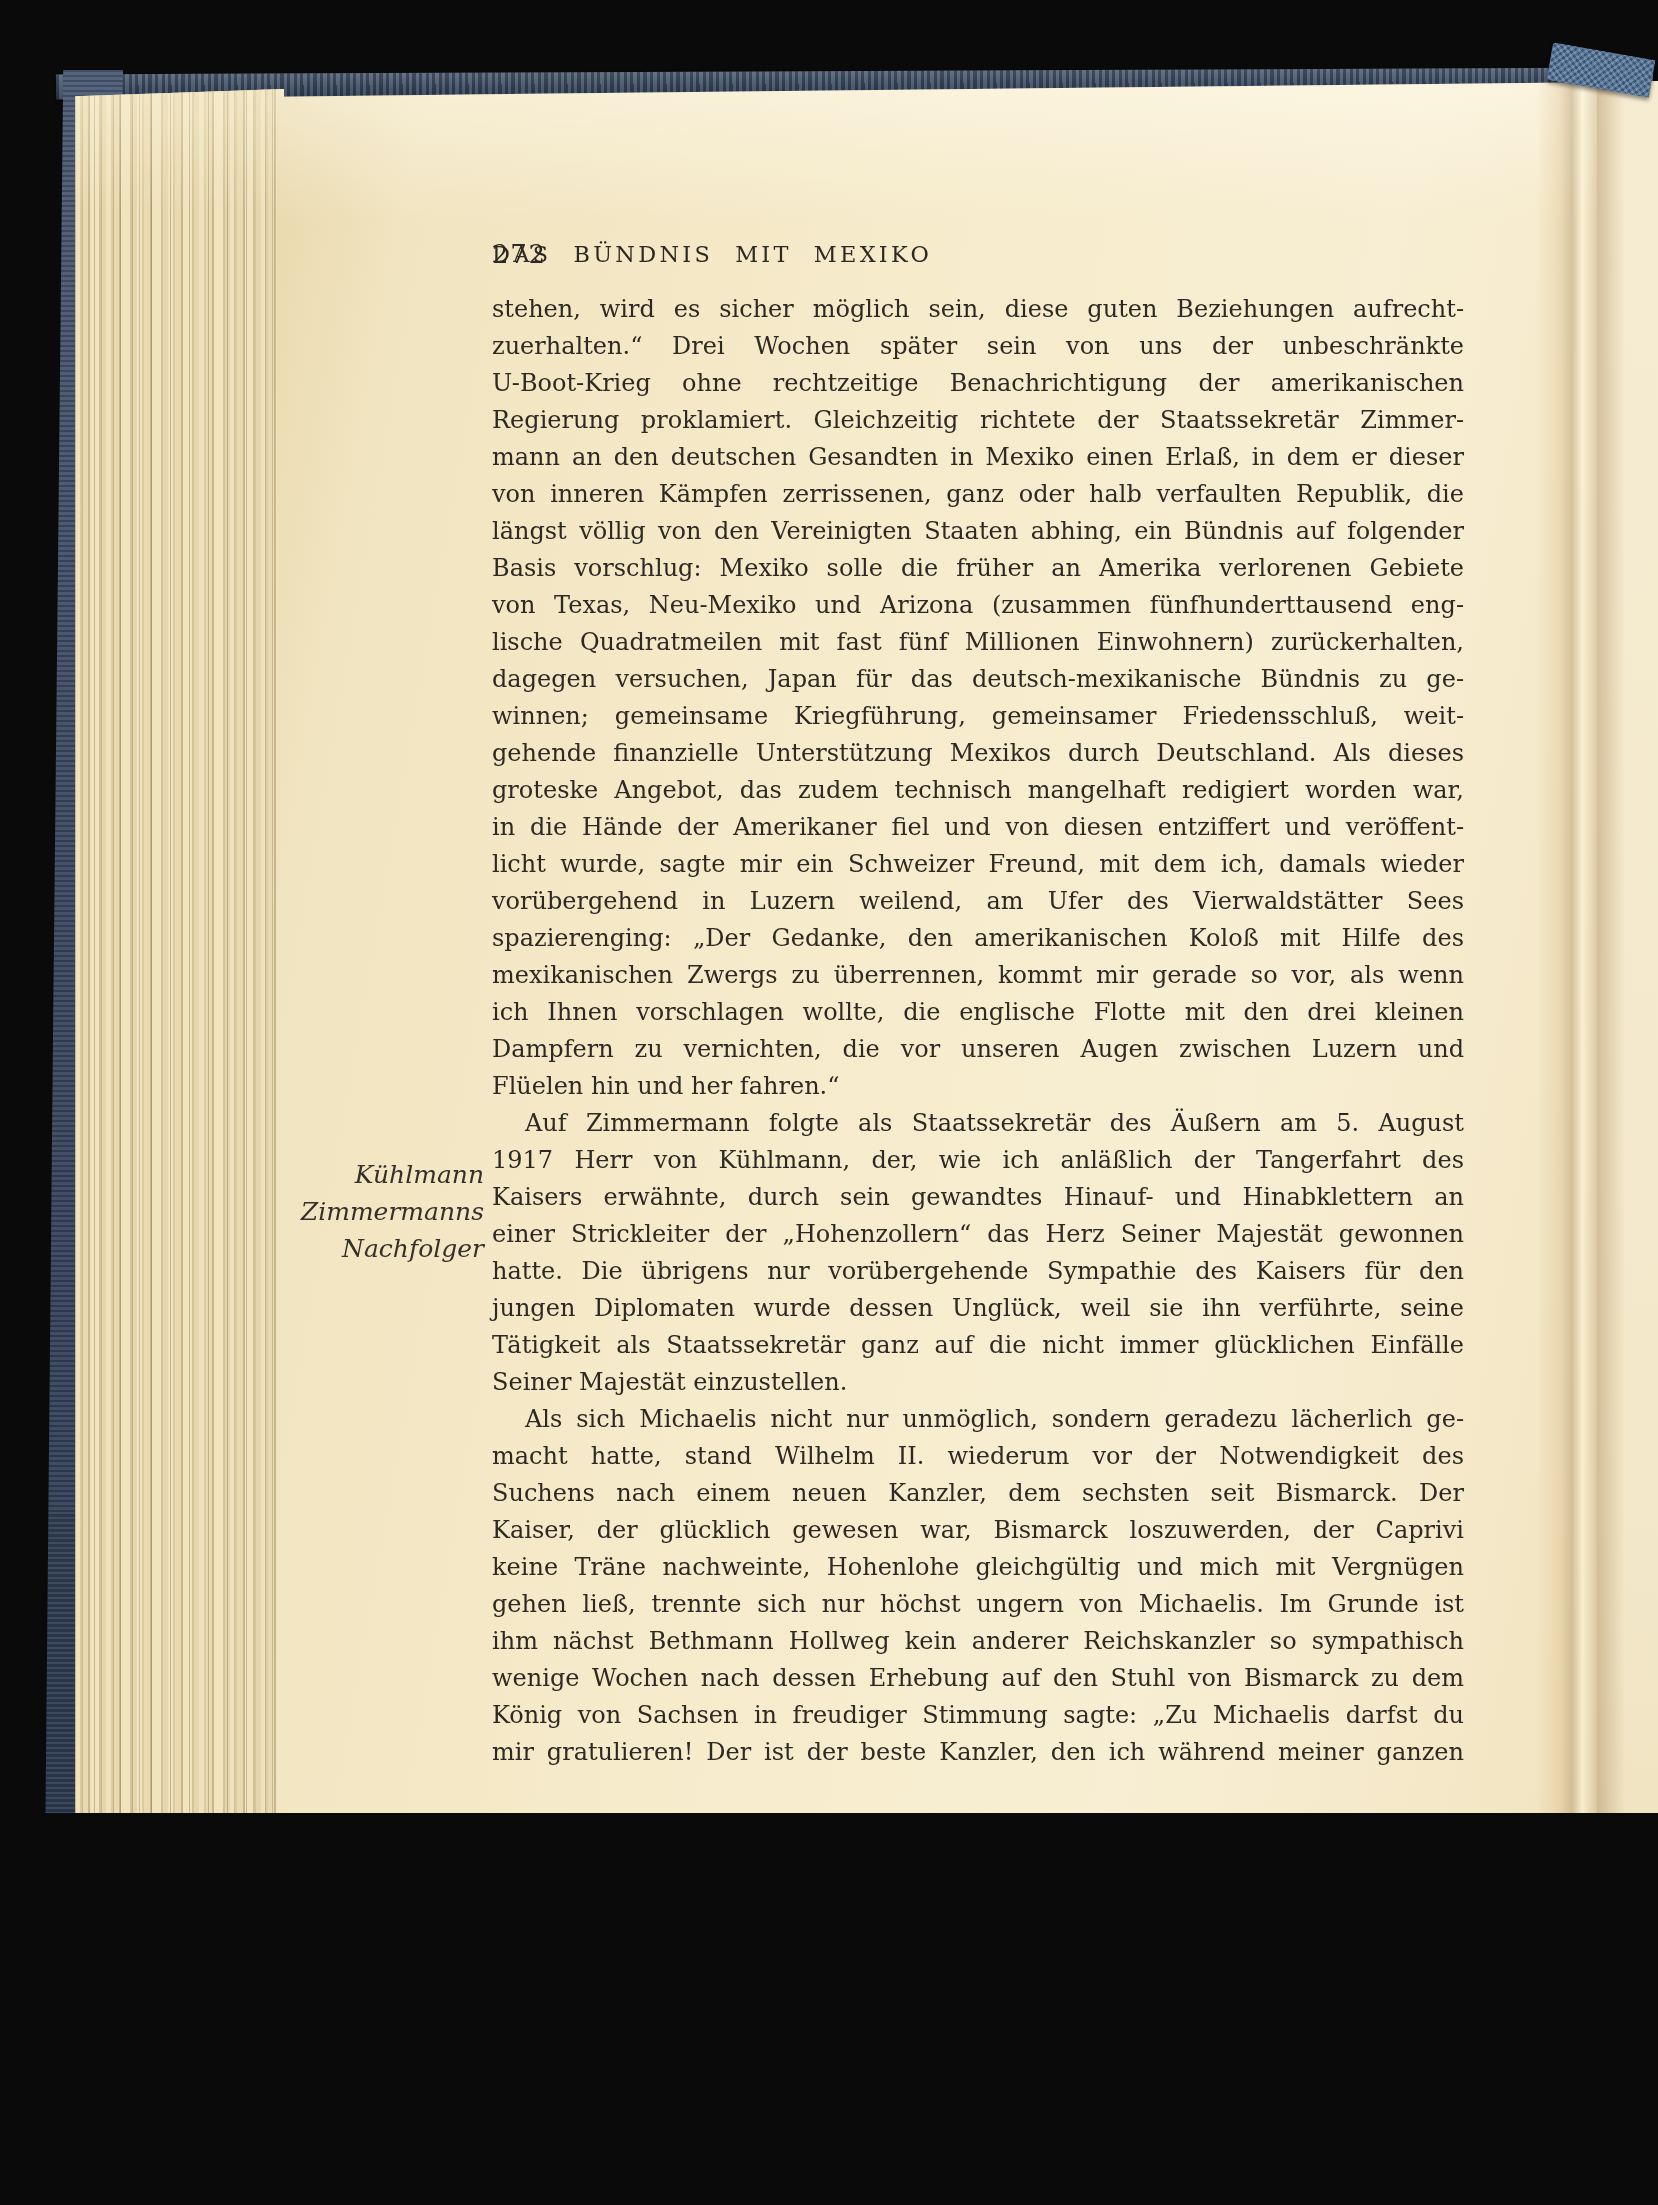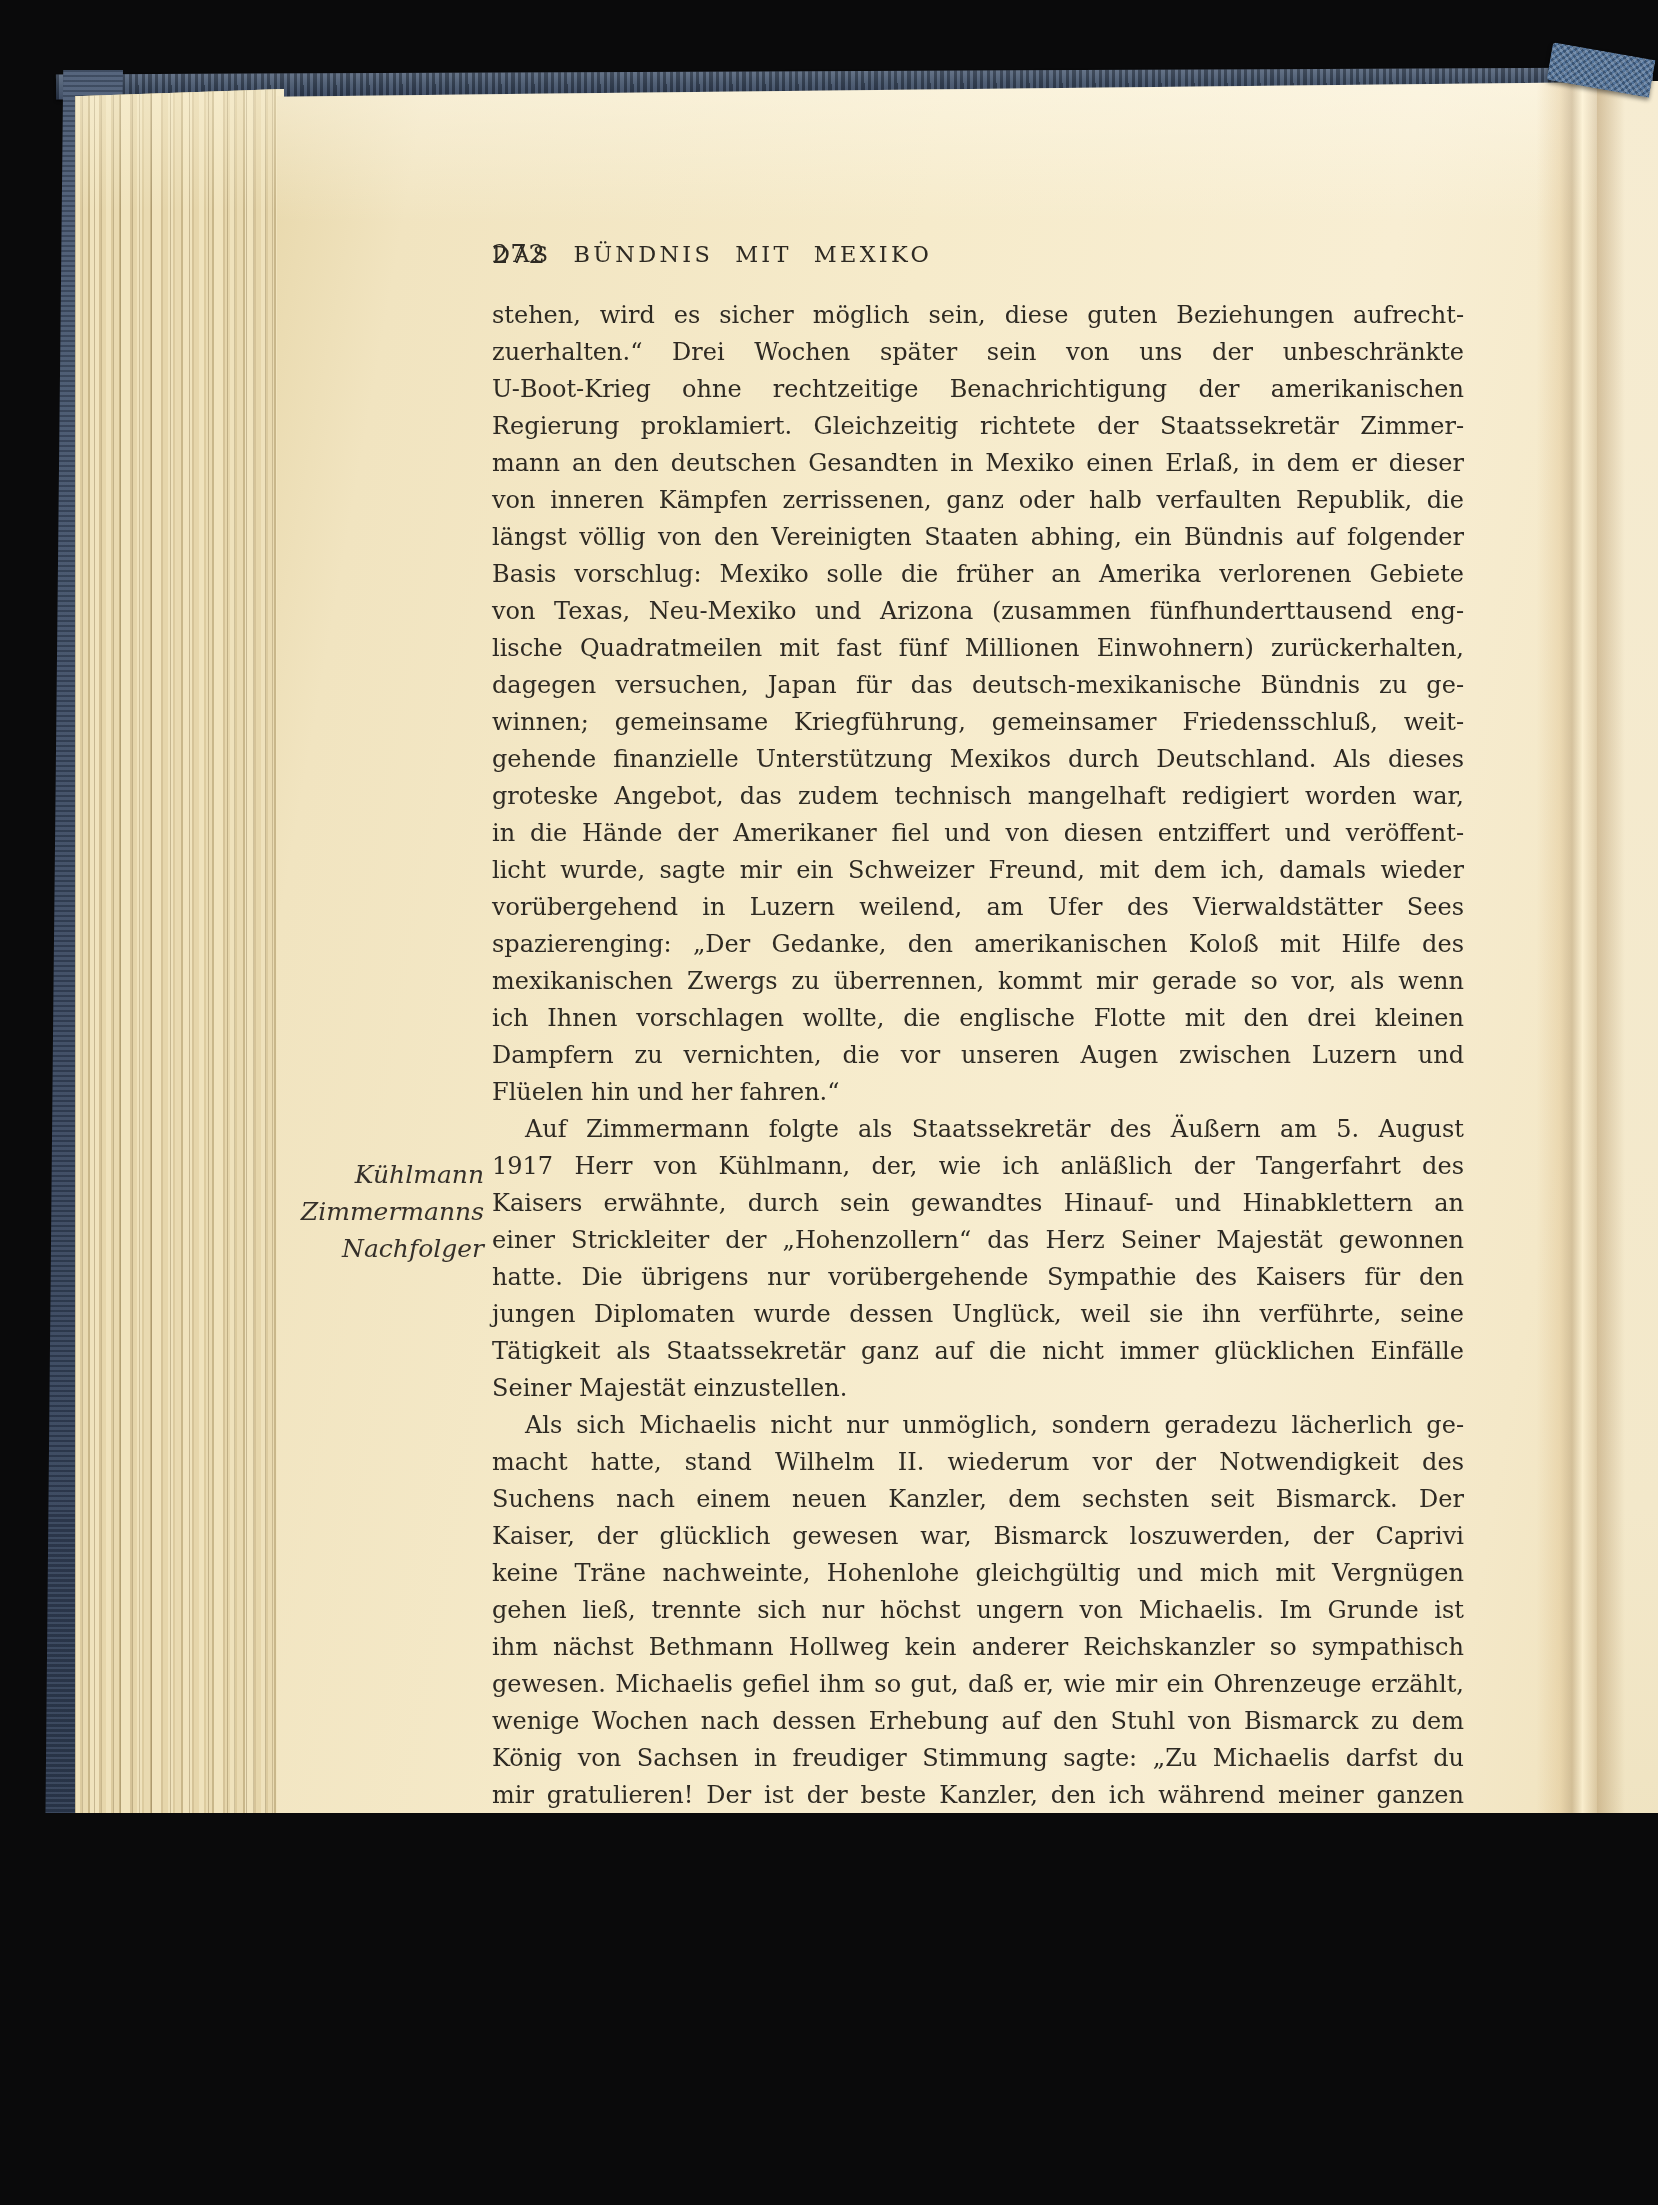--- a/index.html
+++ b/index.html
@@ -59,21 +59,21 @@
       #54749a;
     box-shadow:0 2.5px 4.1px rgba(0,0,0,.45);}
 
   
   .ink{color:#2e2a23;}
   .text-layer{position:absolute;left:0;top:0;width:1659px;height:2205px;z-index:10;}
   .pagenum{position:absolute;left:492px;top:239px;font-size:26px;letter-spacing:1.7px;}
   .running-header{position:absolute;left:492px;width:972px;top:241px;text-align:left;
     font-size:22.4px;letter-spacing:3.3px;word-spacing:11.6px;}
   .bodyblock{position:absolute;left:492px;top:291px;width:972px;
-    font-size:24px;line-height:37px;margin-top:6px;}
+    font-size:24px;line-height:37px;}
   .line{text-align:justify;text-align-last:justify;white-space:normal;}
   .line.end{text-align-last:left;}
   .line.in{text-indent:33px;}
   .margin-note{position:absolute;left:245px;top:1156px;width:239px;text-align:right;
     font-style:italic;font-size:25px;line-height:37px;color:#35302a;}
 </style>
 </head>
 <body>
 
 <div class="stage">
@@ -128,21 +128,20 @@
         <div class="line">jungen Diplomaten wurde dessen Unglück, weil sie ihn verführte, seine</div>
         <div class="line">Tätigkeit als Staatssekretär ganz auf die nicht immer glücklichen Einfälle</div>
         <div class="line end">Seiner Majestät einzustellen.</div>
         <div class="line in">Als sich Michaelis nicht nur unmöglich, sondern geradezu lächerlich ge-</div>
         <div class="line">macht hatte, stand Wilhelm II. wiederum vor der Notwendigkeit des</div>
         <div class="line">Suchens nach einem neuen Kanzler, dem sechsten seit Bismarck. Der</div>
         <div class="line">Kaiser, der glücklich gewesen war, Bismarck loszuwerden, der Caprivi</div>
         <div class="line">keine Träne nachweinte, Hohenlohe gleichgültig und mich mit Vergnügen</div>
         <div class="line">gehen ließ, trennte sich nur höchst ungern von Michaelis. Im Grunde ist</div>
         <div class="line">ihm nächst Bethmann Hollweg kein anderer Reichskanzler so sympathisch</div>
-        <div class="line">gewesen. Michaelis gefiel ihm so gut, daß er, wie mir ein Ohrenzeuge erzählt,</div>
         <div class="line">wenige Wochen nach dessen Erhebung auf den Stuhl von Bismarck zu dem</div>
         <div class="line">König von Sachsen in freudiger Stimmung sagte: „Zu Michaelis darfst du</div>
         <div class="line">mir gratulieren! Der ist der beste Kanzler, den ich während meiner ganzen</div>
       </div>
   </div>
 
 </div>
 
 
 </body></html>

